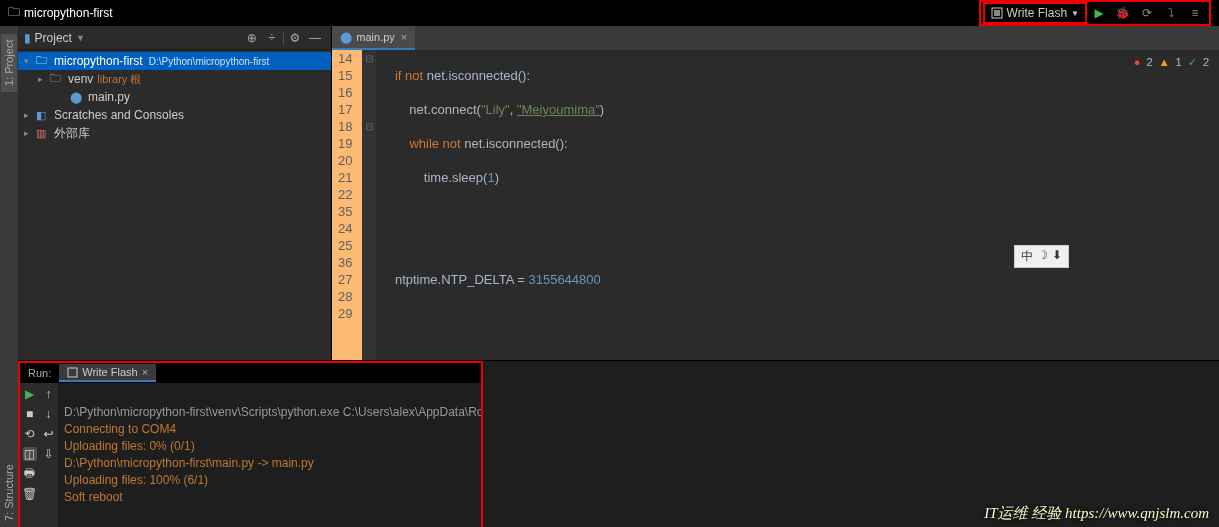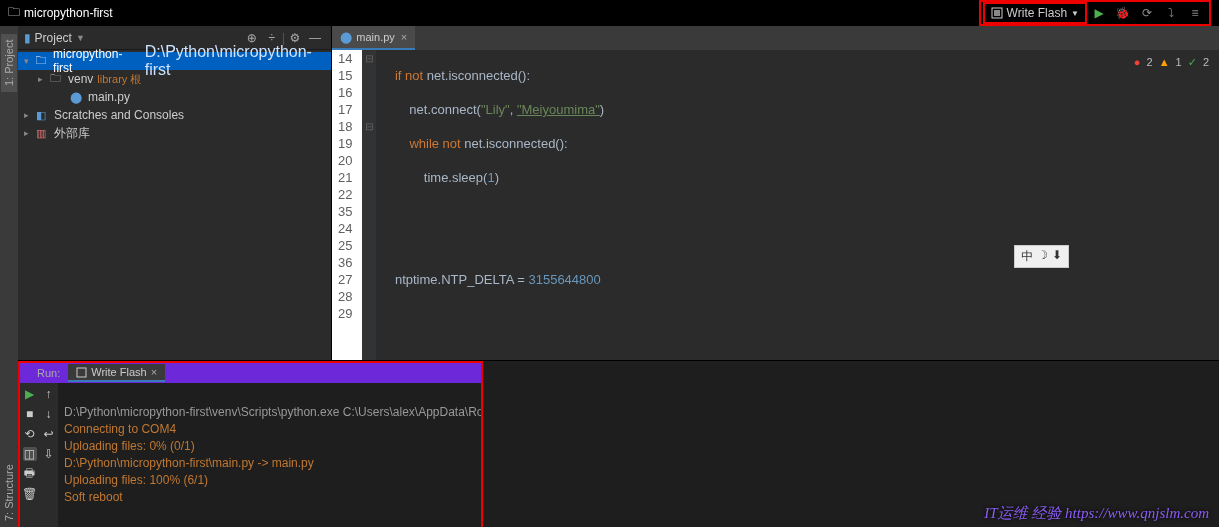--- a/index.html
+++ b/index.html
@@ -23,62 +23,62 @@
 .project-header .arrow { color:#888; font-size:9px; margin-left:4px; }
 .project-header .spacer { flex:1; }
 .project-header .hicon { width:20px; text-align:center; color:#aaa; cursor:pointer; font-size:12px; }
 .tree { padding:2px 0; font-size:12px; }
 .tree-row { display:flex; align-items:center; height:18px; padding-left:6px; cursor:pointer; }
 .tree-row.selected { background:#0060c0; color:#fff; }
 .tree-row .chev { width:12px; color:#888; font-size:9px; }
 .tree-row .dir-icon { width:14px; margin-right:4px; font-size:11px; }
 .tree-row .name { color:#ccc; }
 .tree-row.selected .name { color:#fff; }
-.tree-row .path { color:#777; margin-left:6px; font-size:16px; }
+.tree-row .path { color:#777; margin-left:6px; font-size:10px; }
 .tree-row.selected .path { color:#cfe3ff; }
 .lib-label { color:#c07832; margin-left:4px; font-size:11px; }
 .indent1 { padding-left:20px; }
 .indent2 { padding-left:40px; }
 .editor { flex:1; background:#2b2b2b; display:flex; flex-direction:column; position:relative; }
 .tabbar { height:24px; background:#3a3a3a; display:flex; align-items:flex-end; }
 .ed-tab { display:flex; align-items:center; padding:4px 8px; background:#4a4a4a; color:#ccc; border-bottom:2px solid #3a7ab8; height:24px; gap:4px; font-size:11px; }
 .ed-tab .close { color:#aaa; cursor:pointer; margin-left:2px; }
 .code-area { flex:1; display:flex; font-family:Consolas,monospace; font-size:13px; overflow:hidden; position:relative; }
-.gutter { background:#ffffff; color:#606060; text-align:center; padding:0 10px 0 6px; line-height:17px; user-select:none; }
+.gutter { background:#fdba74; color:#606060; text-align:center; padding:0 10px 0 6px; line-height:17px; user-select:none; }
 .gutter .ln { height:17px; }
 .fold-col { width:14px; background:#313335; color:#666; line-height:17px; font-size:10px; text-align:center; }
 .fold-col div { height:17px; }
 .code { flex:1; background:#2b2b2b; line-height:17px; padding-left:4px; color:#a9b7c6; white-space:pre; }
 .code .line { height:17px; }
 .kw { color:#cc7832; }
 .str { color:#6a8759; }
 .strund { color:#6a8759; text-decoration:underline; }
 .num { color:#6897bb; }
 .status-overlay { position:absolute; top:6px; right:10px; font-size:11px; display:flex; gap:6px; }
 .status-overlay .err { color:#f44336; }
 .status-overlay .warn { color:#ffa000; }
 .status-overlay .ok { color:#4caf50; }
 .ime-box { position:absolute; right:150px; top:195px; background:#f0f0f0; color:#333; padding:2px 6px; font-size:12px; border:1px solid #ccc; display:flex; gap:4px; }
 .bottom { height:166px; display:flex; flex-direction:column; border-top:1px solid #000; }
-.run-tabbar { height:22px; background:#6d28d9; display:flex; align-items:center; border:2px solid #e00; border-bottom:none; width:465px;padding-left:9px; }
+.run-tabbar { height:22px; background:#000000; display:flex; align-items:center; border:2px solid #e00; border-bottom:none; width:465px; }
 .run-tabbar .runlabel { color:#aaa; padding:0 8px; font-size:11px; }
 .run-tab { display:flex; align-items:center; background:#3a3a3a; padding:2px 8px; gap:4px; font-size:11px; color:#ccc; border-bottom:2px solid #3a7ab8; }
 .run-body { flex:1; display:flex; background:#1e1e1e; }
 .run-body .redarea { width:465px; border:2px solid #e00; border-top:none; display:flex; }
 .run-body .rest { flex:1; }
 .run-gutter { width:38px; background:#2b2b2b; display:flex; }
 .run-gutter .col { width:19px; display:flex; flex-direction:column; align-items:center; padding-top:4px; gap:6px; }
 .run-gutter .ico { width:14px; height:14px; color:#ccc; cursor:pointer; font-size:12px; display:flex; align-items:center; justify-content:center; }
 .run-gutter .ico.green { color:#4caf50; }
 .run-gutter .ico.sel { background:#505050; border-radius:2px; }
 .console { flex:1; font-family:Consolas,monospace; font-size:12px; line-height:17px; padding:4px 6px; color:#bbb; white-space:pre; overflow:hidden; }
 .console .gray { color:#999; }
 .console .orange { color:#c07832; }
 .vtab-left { position:absolute; left:0; top:360px; width:18px; background:#3a3a3a; height:167px; writing-mode:vertical-rl; transform:rotate(180deg); display:flex; align-items:center; justify-content:flex-start; padding:6px 0; font-size:11px; color:#aaa; }
-.watermark { position:absolute; bottom:4px; right:10px; color:#8b5cf6; font-size:15px; font-family:'KaiTi',serif; font-style:italic; text-shadow:0 0 4px #000; }
+.watermark { position:absolute; bottom:4px; right:10px; color:#fef9c3; font-size:15px; font-family:'KaiTi',serif; font-style:italic; text-shadow:0 0 4px #000; }
 </style>
 </head>
 <body>
 
 <div class="topbar">
   <span class="folder-icon">🗀</span>
   <span class="title">micropython-first</span>
   <span class="spacer"></span>
   <div class="redbox">
     <div class="flash-btn">

